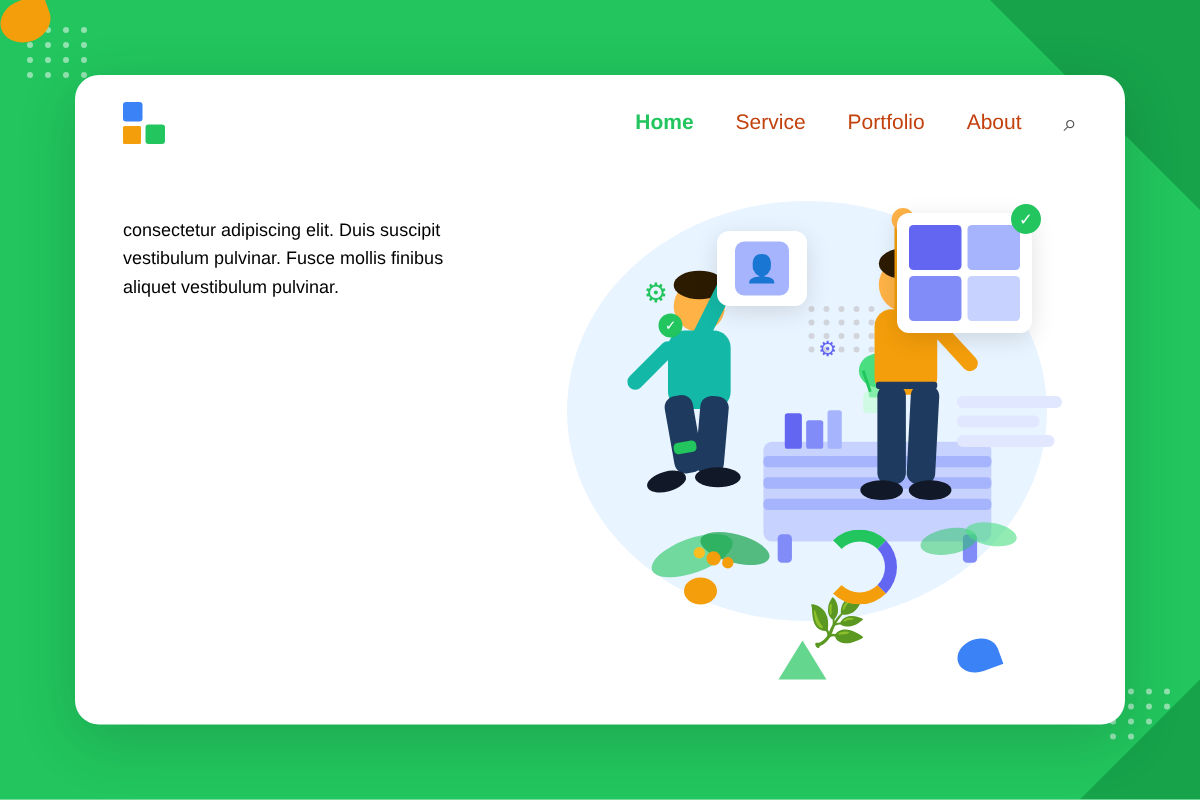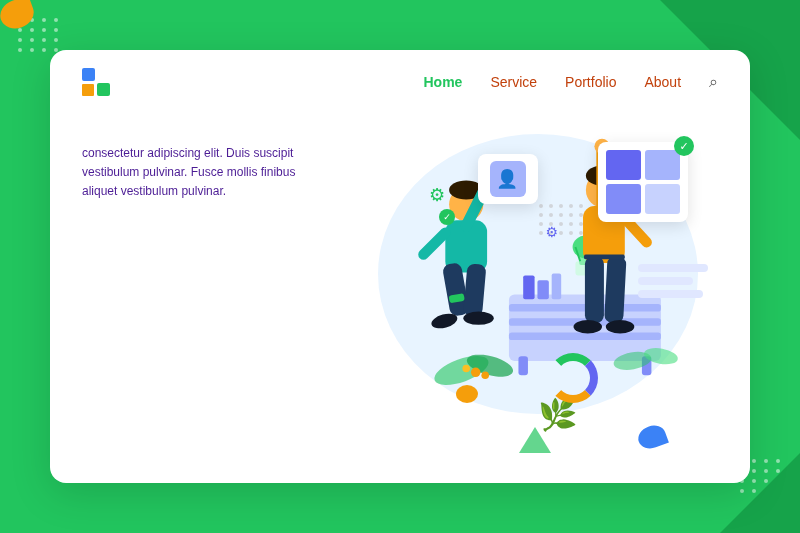--- a/index.html
+++ b/index.html
@@ -156,21 +156,21 @@
     }
     .hero-title {
       font-size: 36px;
       font-weight: 800;
       line-height: 1.15;
       color: #1a1a2e;
       margin-bottom: 14px;
     }
     .hero-desc {
       font-size: 12px;
-      color: #4c1d95;
+      color: #000000;
       line-height: 1.6;
       margin-bottom: 24px;
       max-width: 220px;
     }
     .btn-start {
       background: #22c55e;
       color: white;
       border: none;
       border-radius: 24px;
       padding: 10px 32px;

